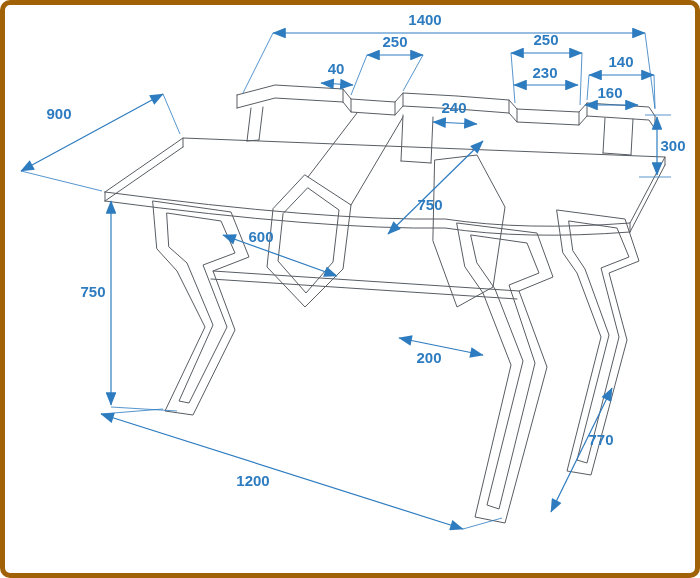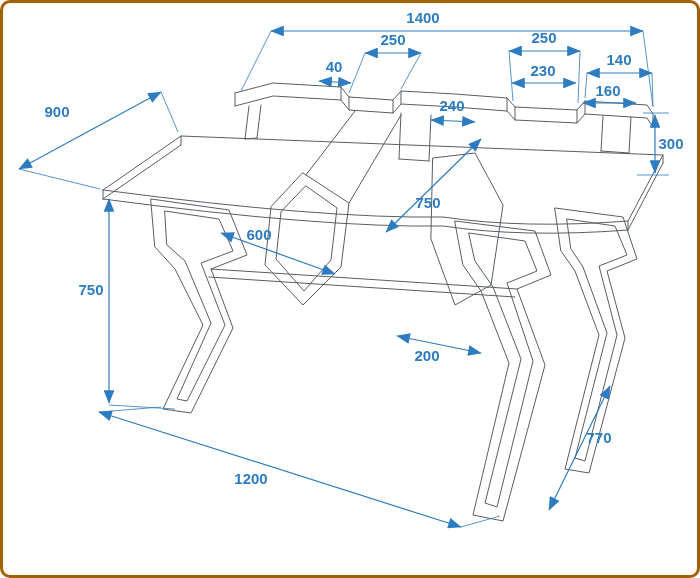--- a/index.html
+++ b/index.html
@@ -1,18 +1,18 @@
 <!DOCTYPE html>
 <html><head>
 <meta charset="utf-8">
 <style>
   html,body{margin:0;padding:0;background:#ffffff;}
   .stage{
     width:700px;height:578px;position:relative;background:#ffffff;
-    border:3px solid #a16207;border-radius:10px;box-sizing:border-box;
+    border:5px solid #a16207;border-radius:10px;box-sizing:border-box;
     overflow:hidden;font-family:"Liberation Sans",sans-serif;
   }
   svg{display:block;}
   .wire{stroke:#585d63;stroke-width:1;fill:none;stroke-linejoin:round;stroke-linecap:round;}
   .dim{stroke:#2e7cc0;stroke-width:1.2;fill:none;}
   .ext{stroke:#2e7cc0;stroke-width:0.9;fill:none;opacity:0.9;}
   .dimtext{
     fill:#2e7cc0;
     font-family:"Liberation Sans",sans-serif;
     font-size:15px;font-weight:700;

